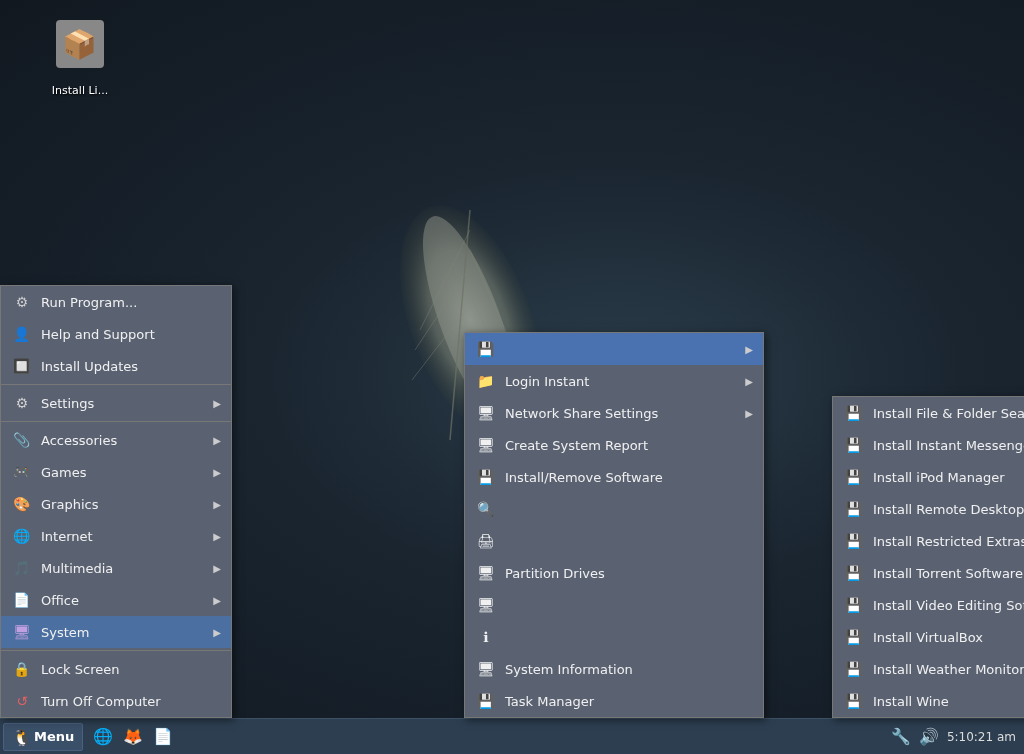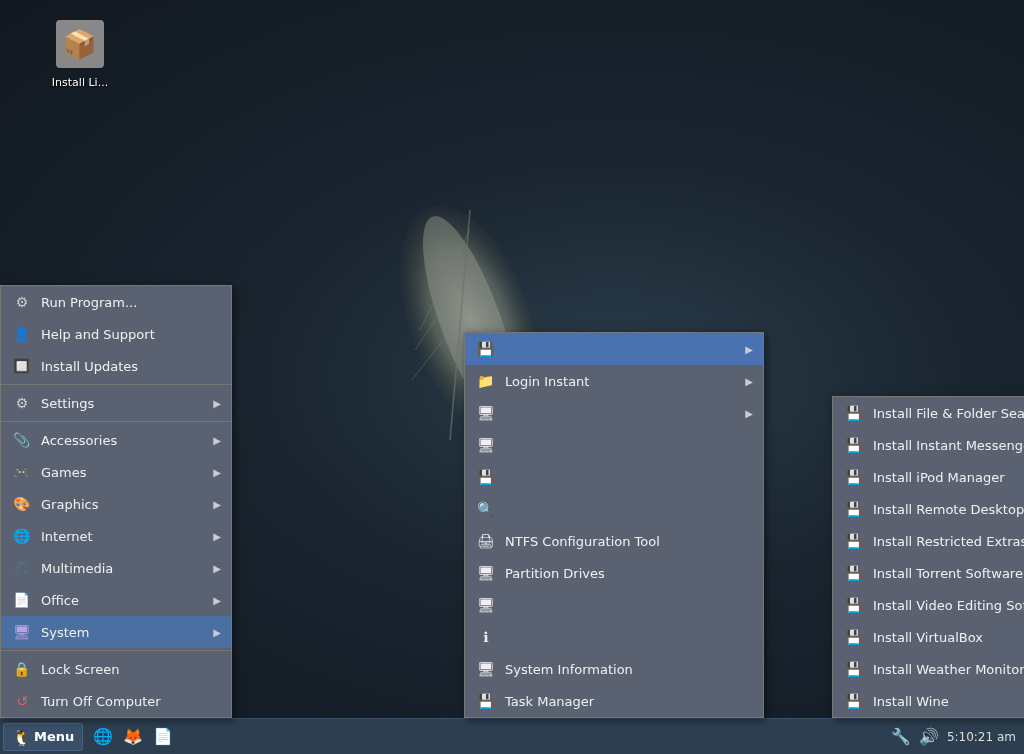--- a/index.html
+++ b/index.html
@@ -49,21 +49,21 @@
       border-radius: 4px;
       display: flex;
       align-items: center;
       justify-content: center;
       font-size: 28px;
     }
     .desktop-icon .icon-label {
       color: #fff;
       font-size: 11px;
       text-align: center;
-      margin-top: 8px;
+      margin-top: 16px;
       text-shadow: 1px 1px 2px #000;
     }
 
     
     .taskbar {
       position: absolute;
       bottom: 0;
       left: 0;
       right: 0;
       height: 36px;
@@ -340,38 +340,40 @@
       </div>
 
       <div class="menu-item">
         <span class="item-icon">📁</span>
         <span class="item-label">Login Instant</span>
         <span class="submenu-arrow">▶</span>
       </div>
 
       <div class="menu-item">
         <span class="item-icon">🖥</span>
+        <span class="item-label">Network Share Settings</span>
         <span class="submenu-arrow">▶</span>
       </div>
 
       <div class="menu-item">
         <span class="item-icon">🖥</span>
-      </div>
-
-      <div class="menu-item">
-        <span class="item-icon icon-sw">💾</span>
+        <span class="item-label">Create System Report</span>
+      </div>
+
+      <div class="menu-item">
+        <span class="item-icon icon-sw">💾</span>
+        <span class="item-label">Install/Remove Software</span>
       </div>
 
       <div class="menu-item">
         <span class="item-icon">🔍</span>
       </div>
 
       <div class="menu-item">
         <span class="item-icon">🖨</span>
-        <span class="item-label">NTFS Configuration Tool</span>
       </div>
 
       <div class="menu-item">
         <span class="item-icon">🖥</span>
         <span class="item-label">Partition Drives</span>
       </div>
 
       <div class="menu-item">
         <span class="item-icon">🖥</span>
       </div>

